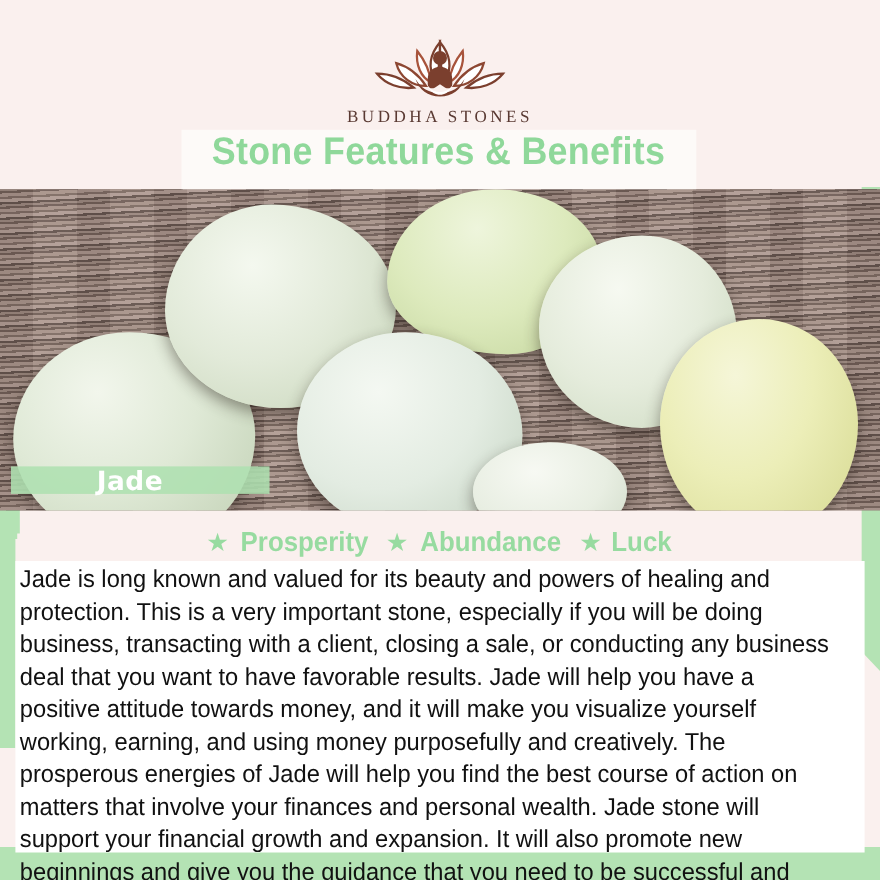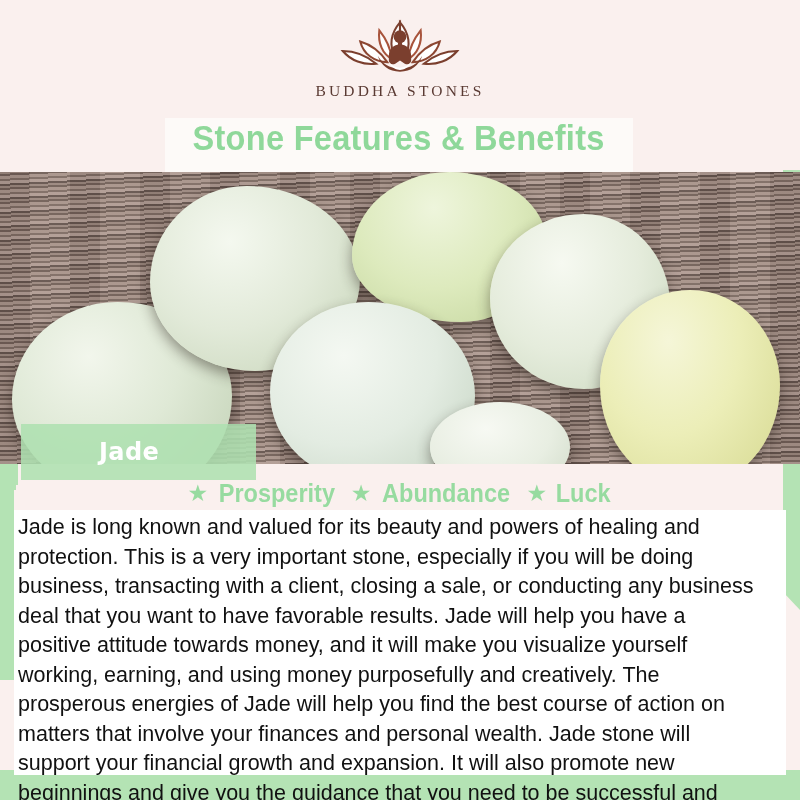--- a/index.html
+++ b/index.html
@@ -66,21 +66,21 @@
     position: absolute;
     left: 0;
     top: 0;
     width: 800px;
     height: 118px;
     z-index: 5;
     display: flex;
     flex-direction: column;
     align-items: center;
     justify-content: flex-start;
-    padding-top: 16px;
+    padding-top: 32px;
     box-sizing: border-box;
   }
   .logo-mark {
     width: 160px;
     height: 62px;
     display: block;
   }
   .brand-name {
     margin-top: 4px;
     font-family: "Liberation Serif", serif;
@@ -173,24 +173,24 @@
   .s6 { left: 600px; top: 118px; width: 180px; height: 198px;
         background: radial-gradient(ellipse at 38% 26%, #f5f6d8 0%, #eceeb8 45%, #d5d88f 100%);
         border-radius: 50% 50% 50% 50% / 48% 48% 52% 52%; }
   .s7 { left: 430px; top: 230px; width: 140px; height: 90px;
         background: radial-gradient(ellipse at 40% 30%, #f7f9f3 0%, #e8eee2 55%, #ced9c6 100%);
         border-radius: 50%; }
 
   
   .jade-label {
     position: absolute;
-    left: 21px;
+    left: 10px;
     top: 424px;
     width: 235px;
-    height: 56px;
+    height: 25px;
     background: rgba(174, 224, 176, 0.88);
     z-index: 7;
     display: flex;
     align-items: center;
   }
   .jade-text {
     margin-left: 78px;
     font-family: "DejaVu Sans", sans-serif;
     font-weight: bold;
     font-size: 24px;

